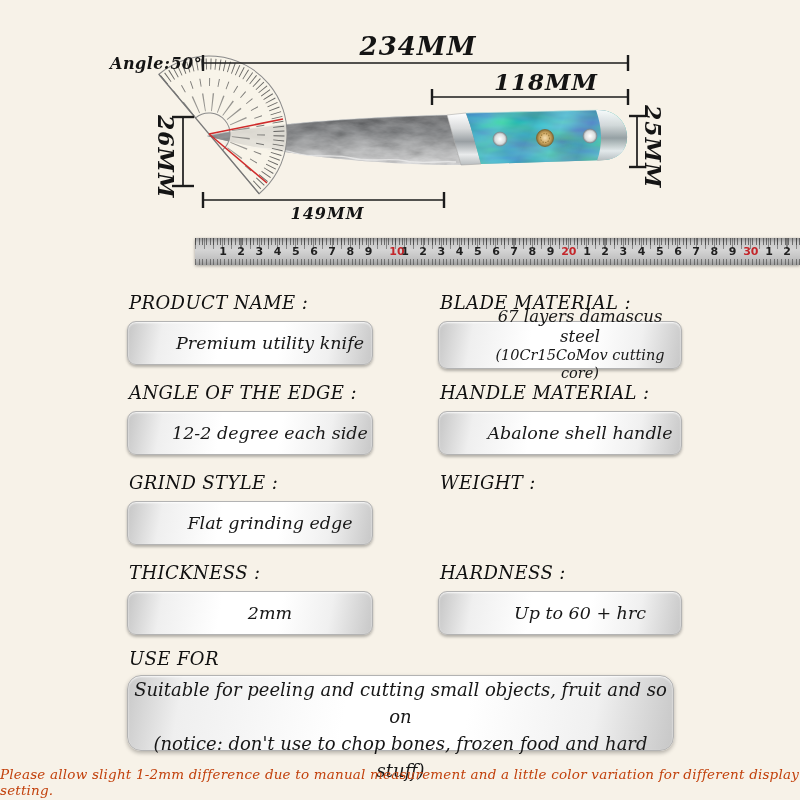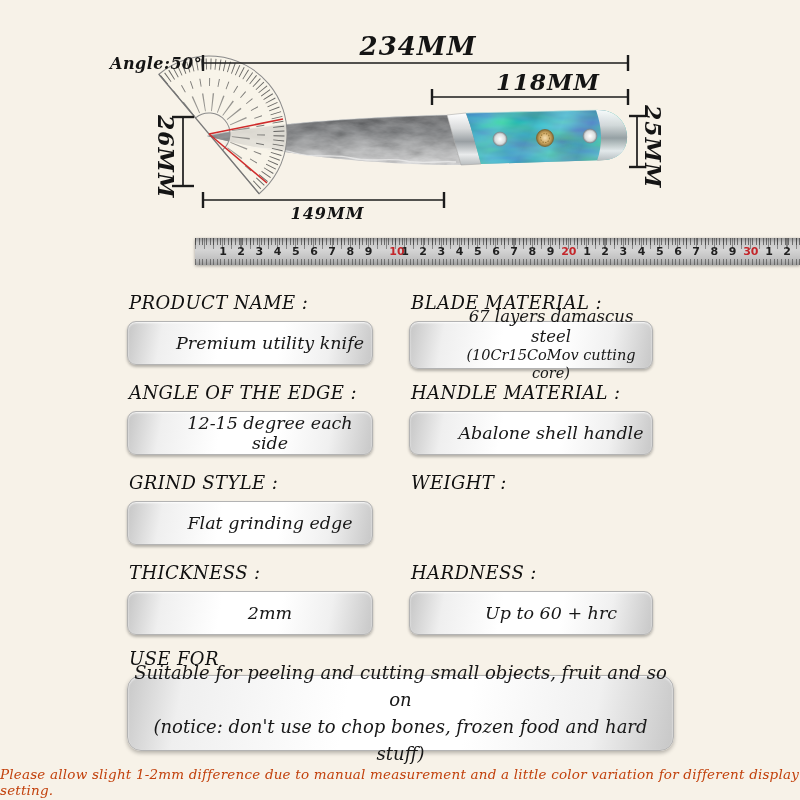--- a/index.html
+++ b/index.html
@@ -8,60 +8,60 @@
   .canvas{position:absolute;inset:0;}
 
   
   .diagram{position:absolute;left:0;top:0;width:684px;height:290px;}
   .scene{position:absolute;left:0;top:0;}
 
   .mlabel{position:absolute;font-family:"DejaVu Serif",serif;font-style:italic;font-weight:bold;
           color:#141414;white-space:nowrap;letter-spacing:1px;}
   .lab-angle{left:110px;top:54px;font-size:16px;letter-spacing:0.5px;}
   .lab-234{left:348px;top:31px;width:140px;text-align:center;font-size:26px;}
-  .lab-118{left:496px;top:68px;width:120px;text-align:left;font-size:23px;}
+  .lab-118{left:478px;top:68px;width:120px;text-align:right;font-size:23px;}
   .lab-149{left:265px;top:204px;width:125px;text-align:center;font-size:16px;}
   .lab-25{left:618px;top:127px;width:70px;text-align:center;font-size:22px;transform:rotate(90deg);}
   .lab-26{left:131px;top:137px;width:70px;text-align:center;font-size:22px;transform:rotate(90deg);}
 
   
   .ruler{position:absolute;left:195px;top:238px;width:605px;height:27px;overflow:hidden;
          background:linear-gradient(180deg,#9a9a9a 0,#c9c9c9 18%,#d4d4d4 45%,#c3c3c3 75%,#9d9d9d 100%);
          box-shadow:0 1px 3px rgba(0,0,0,.35);}
   .ruler::before{content:"";position:absolute;left:0;top:0;width:100%;height:7px;
          background:repeating-linear-gradient(90deg,rgba(45,45,45,.6) 0 1px,transparent 1px 3.64px);}
   .ruler::after{content:"";position:absolute;left:0;bottom:0;width:100%;height:6px;
          background:repeating-linear-gradient(90deg,rgba(45,45,45,.5) 0 1px,transparent 1px 3.64px);}
   .ruler .half{position:absolute;left:0;top:0;width:100%;height:11px;
          background:repeating-linear-gradient(90deg,rgba(45,45,45,.45) 0 1px,transparent 1px 9.1px);}
   .rn{position:absolute;top:7px;transform:translateX(-50%);
       font-family:"DejaVu Sans",sans-serif;font-size:11px;font-weight:700;color:#1f1f1f;}
   .rn.red{color:#c3262a;}
 
   
   .specs{position:absolute;left:127px;top:292px;display:grid;
-         grid-template-columns:246px 244px;column-gap:36px;}
+         grid-template-columns:246px 244px;column-gap:65px;}
   .cell{height:90px;}
   .slabel{font-style:italic;font-size:18px;color:#101010;letter-spacing:.4px;
           height:22px;margin:0 0 7px 2px;white-space:nowrap;}
   .pill{height:42px;border-radius:9px;border:1px solid #b3b3b3;
         background:linear-gradient(100deg,#c6c6c6 0%,#efefef 14%,#ffffff 38%,#ffffff 62%,#f0f0f0 82%,#c7c7c7 100%);
         box-shadow:0 2px 3px rgba(0,0,0,.28), inset 0 1px 2px rgba(255,255,255,.9);
         display:flex;flex-direction:column;align-items:center;justify-content:center;
         font-style:italic;font-size:17.5px;color:#171717;text-align:center;padding-left:40px;}
   .pill.two{height:46px;line-height:1.22;}
   .pill .l1{font-size:16.5px;}
   .pill .l2{font-size:14.5px;}
 
   .usefor{position:absolute;left:127px;top:648px;width:547px;}
   .usefor .slabel{margin-bottom:5px;}
   .bigpill{height:74px;border-radius:14px;border:1px solid #b3b3b3;
         background:linear-gradient(100deg,#c9c9c9 0%,#efefef 10%,#ffffff 40%,#ffffff 62%,#f0f0f0 85%,#c7c7c7 100%);
         box-shadow:0 2px 4px rgba(0,0,0,.28), inset 0 1px 2px rgba(255,255,255,.9);
-        display:flex;flex-direction:column;align-items:center;justify-content:center;
+        display:flex;flex-direction:column;align-items:center;
         font-style:italic;font-size:18px;color:#171717;line-height:27px;text-align:center;}
 
   .disclaimer{position:absolute;left:0;top:766px;width:800px;text-align:left;
         font-style:italic;font-size:13.5px;color:#c2410c;letter-spacing:.2px;}
 </style>
 </head>
 <body>
 
 <div class="canvas">
 
@@ -227,21 +227,21 @@
       <div class="slabel">BLADE MATERIAL :</div>
       <div class="pill two">
         <span class="l1">67 layers damascus steel</span>
         <span class="l2">(10Cr15CoMov cutting core)</span>
       </div>
     </div>
 
     <div class="cell">
       <div class="slabel">ANGLE OF THE EDGE :</div>
       <div class="pill">
-        <span>12-15 degree each side</span>
+        <span>12-2 degree each side</span>
       </div>
     </div>
 
     <div class="cell">
       <div class="slabel">HANDLE MATERIAL :</div>
       <div class="pill">
         <span>Abalone shell handle</span>
       </div>
     </div>
 

